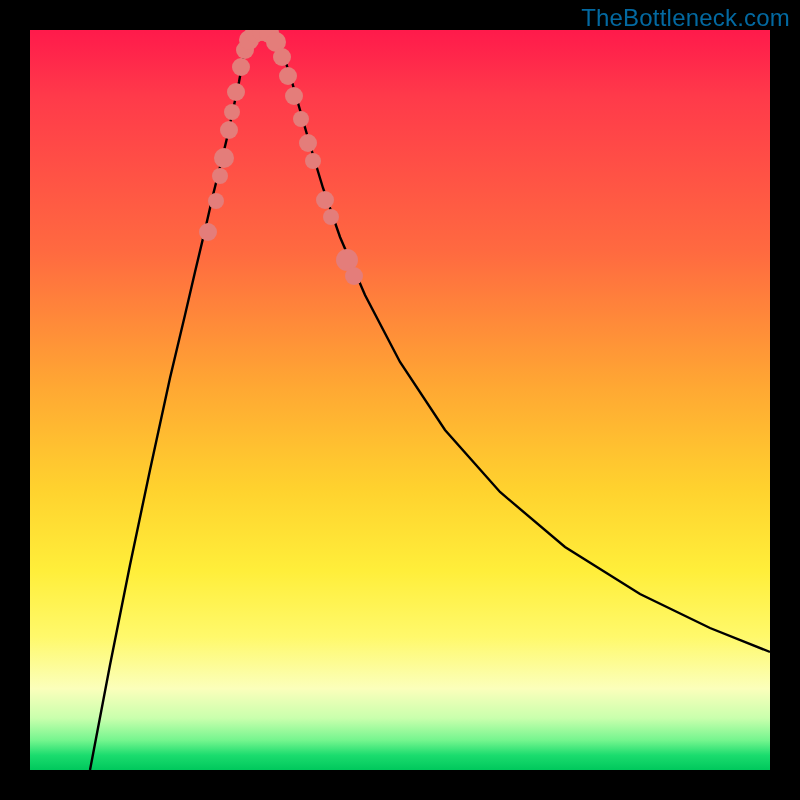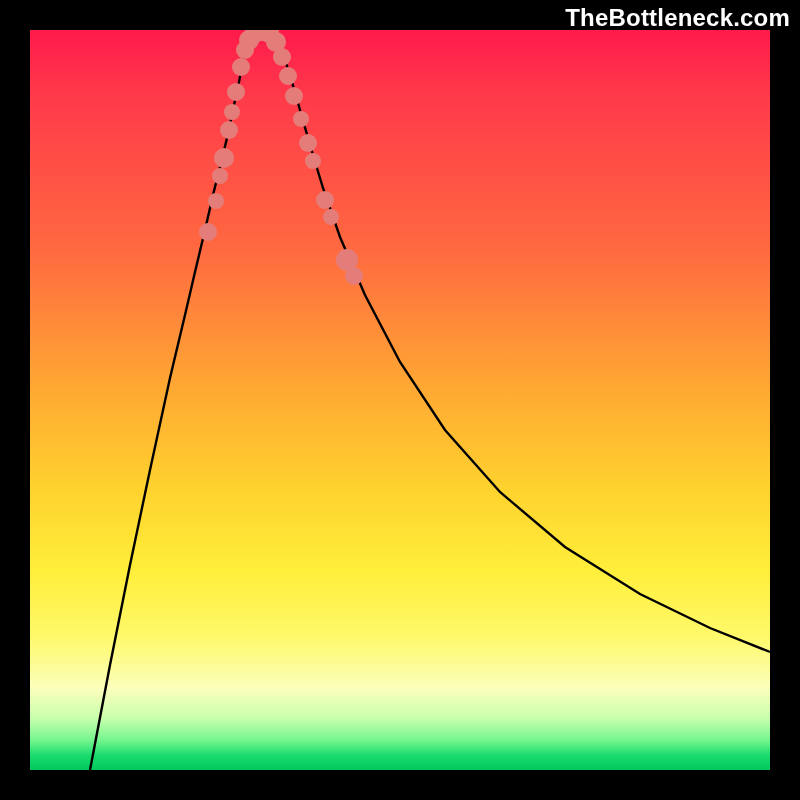--- a/index.html
+++ b/index.html
@@ -39,23 +39,23 @@
       #c9ffad 93%,
       #74f58e 96%,
       #1bdc6e 98%,
       #00c85c 100%
     );
   }
   .watermark {
     position: absolute;
     top: 4px;
     right: 10px;
-    color: #ffffff;
+    color: #0369a1;
     font-size: 24px;
-    font-weight: 700;
+    font-weight: 400;
     letter-spacing: 0.2px;
     user-select: none;
   }
   svg.curve {
     position: absolute;
     top: 0;
     left: 0;
     width: 740px;
     height: 740px;
   }

